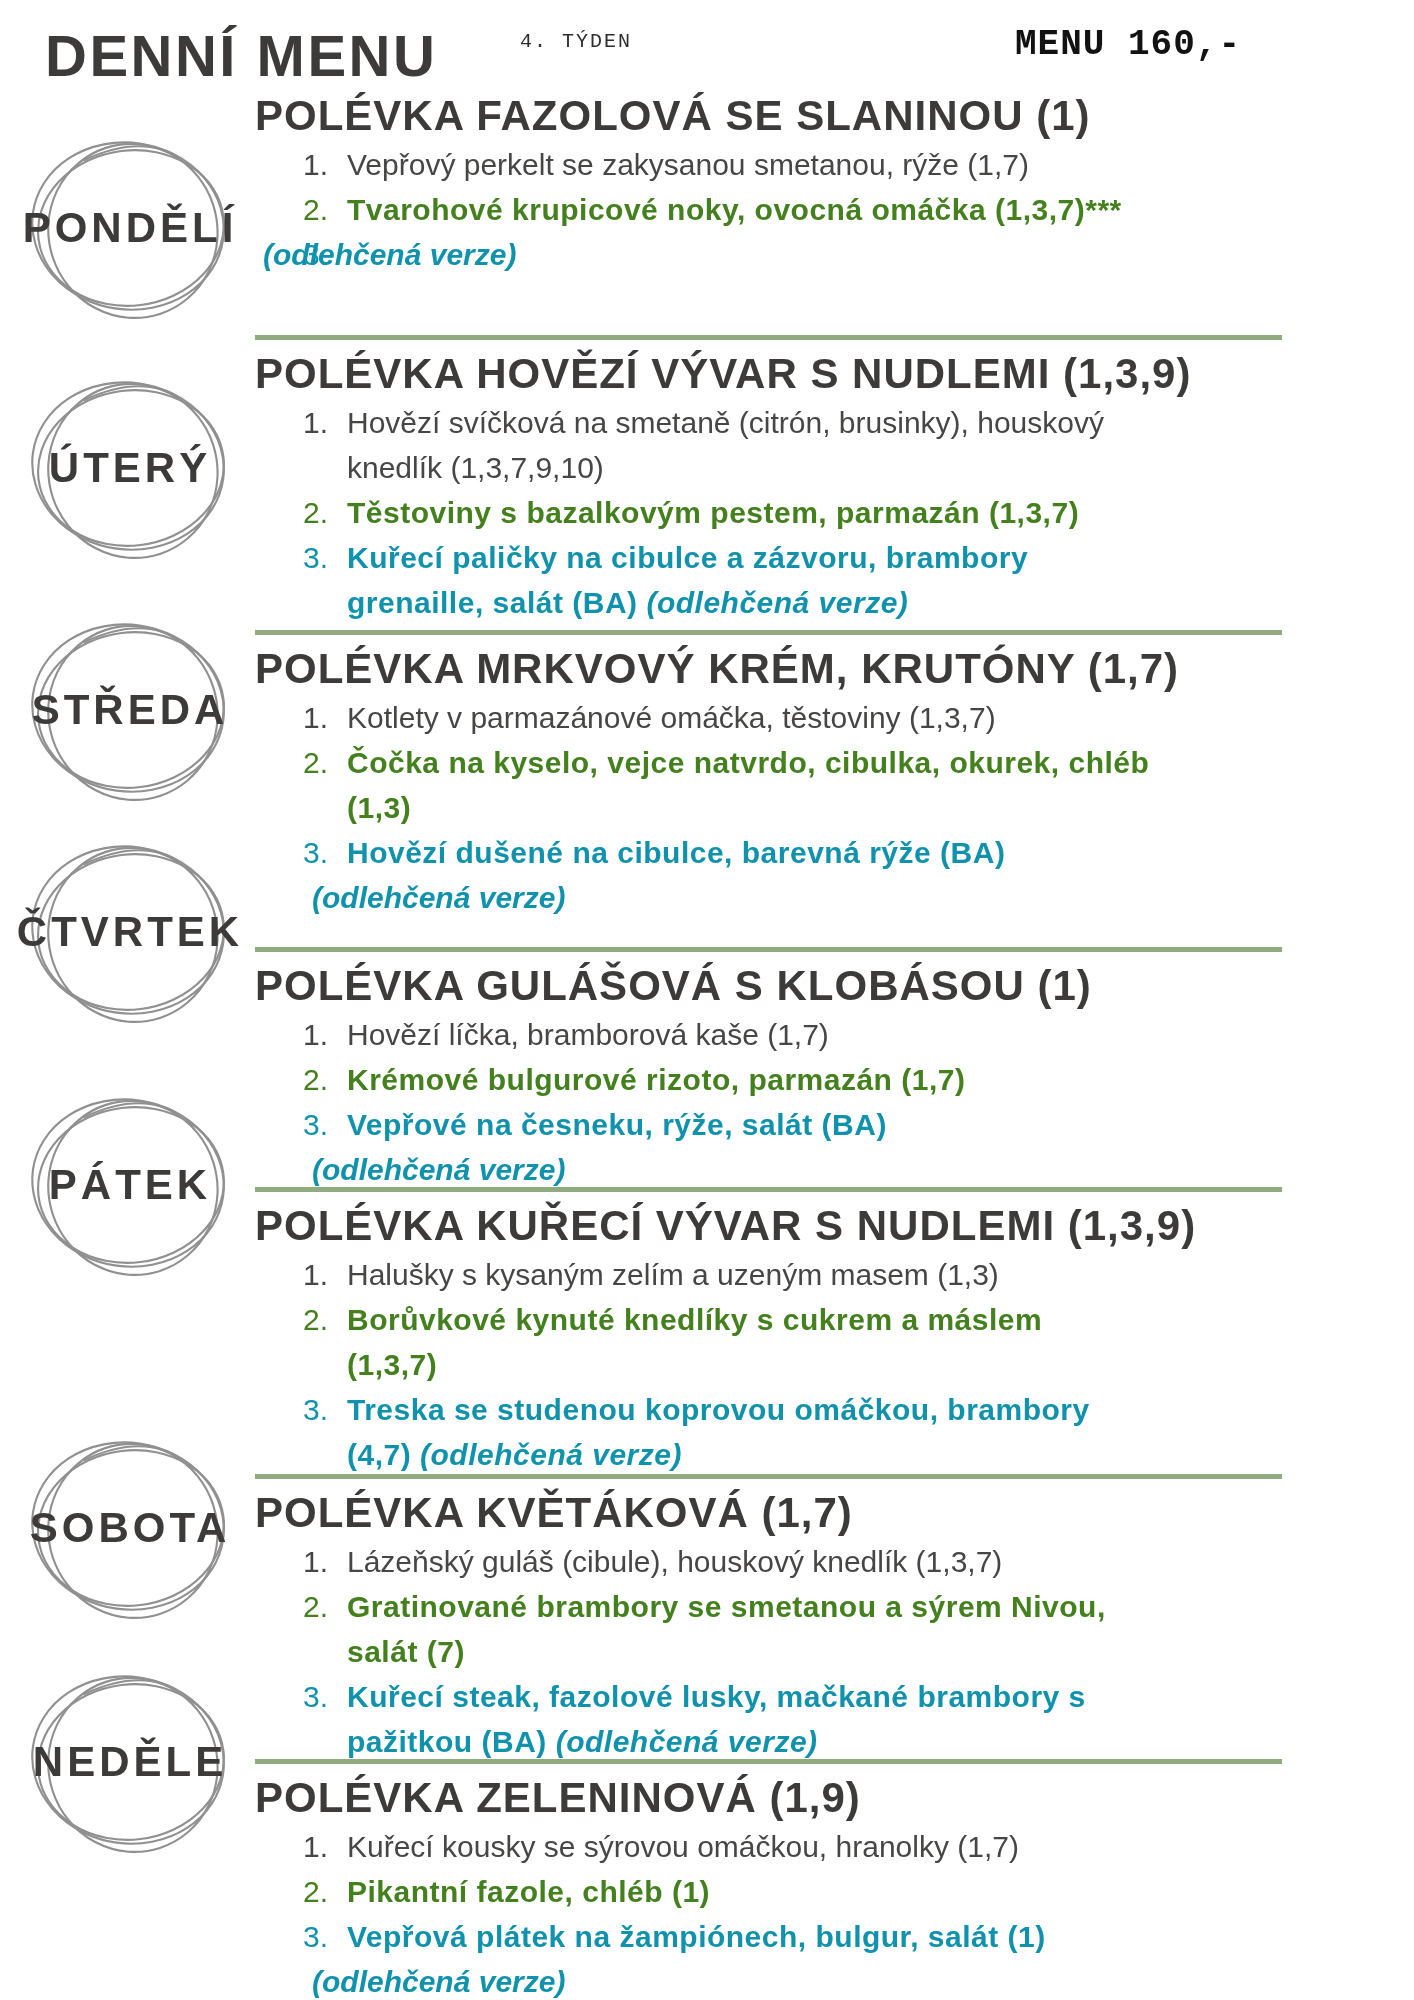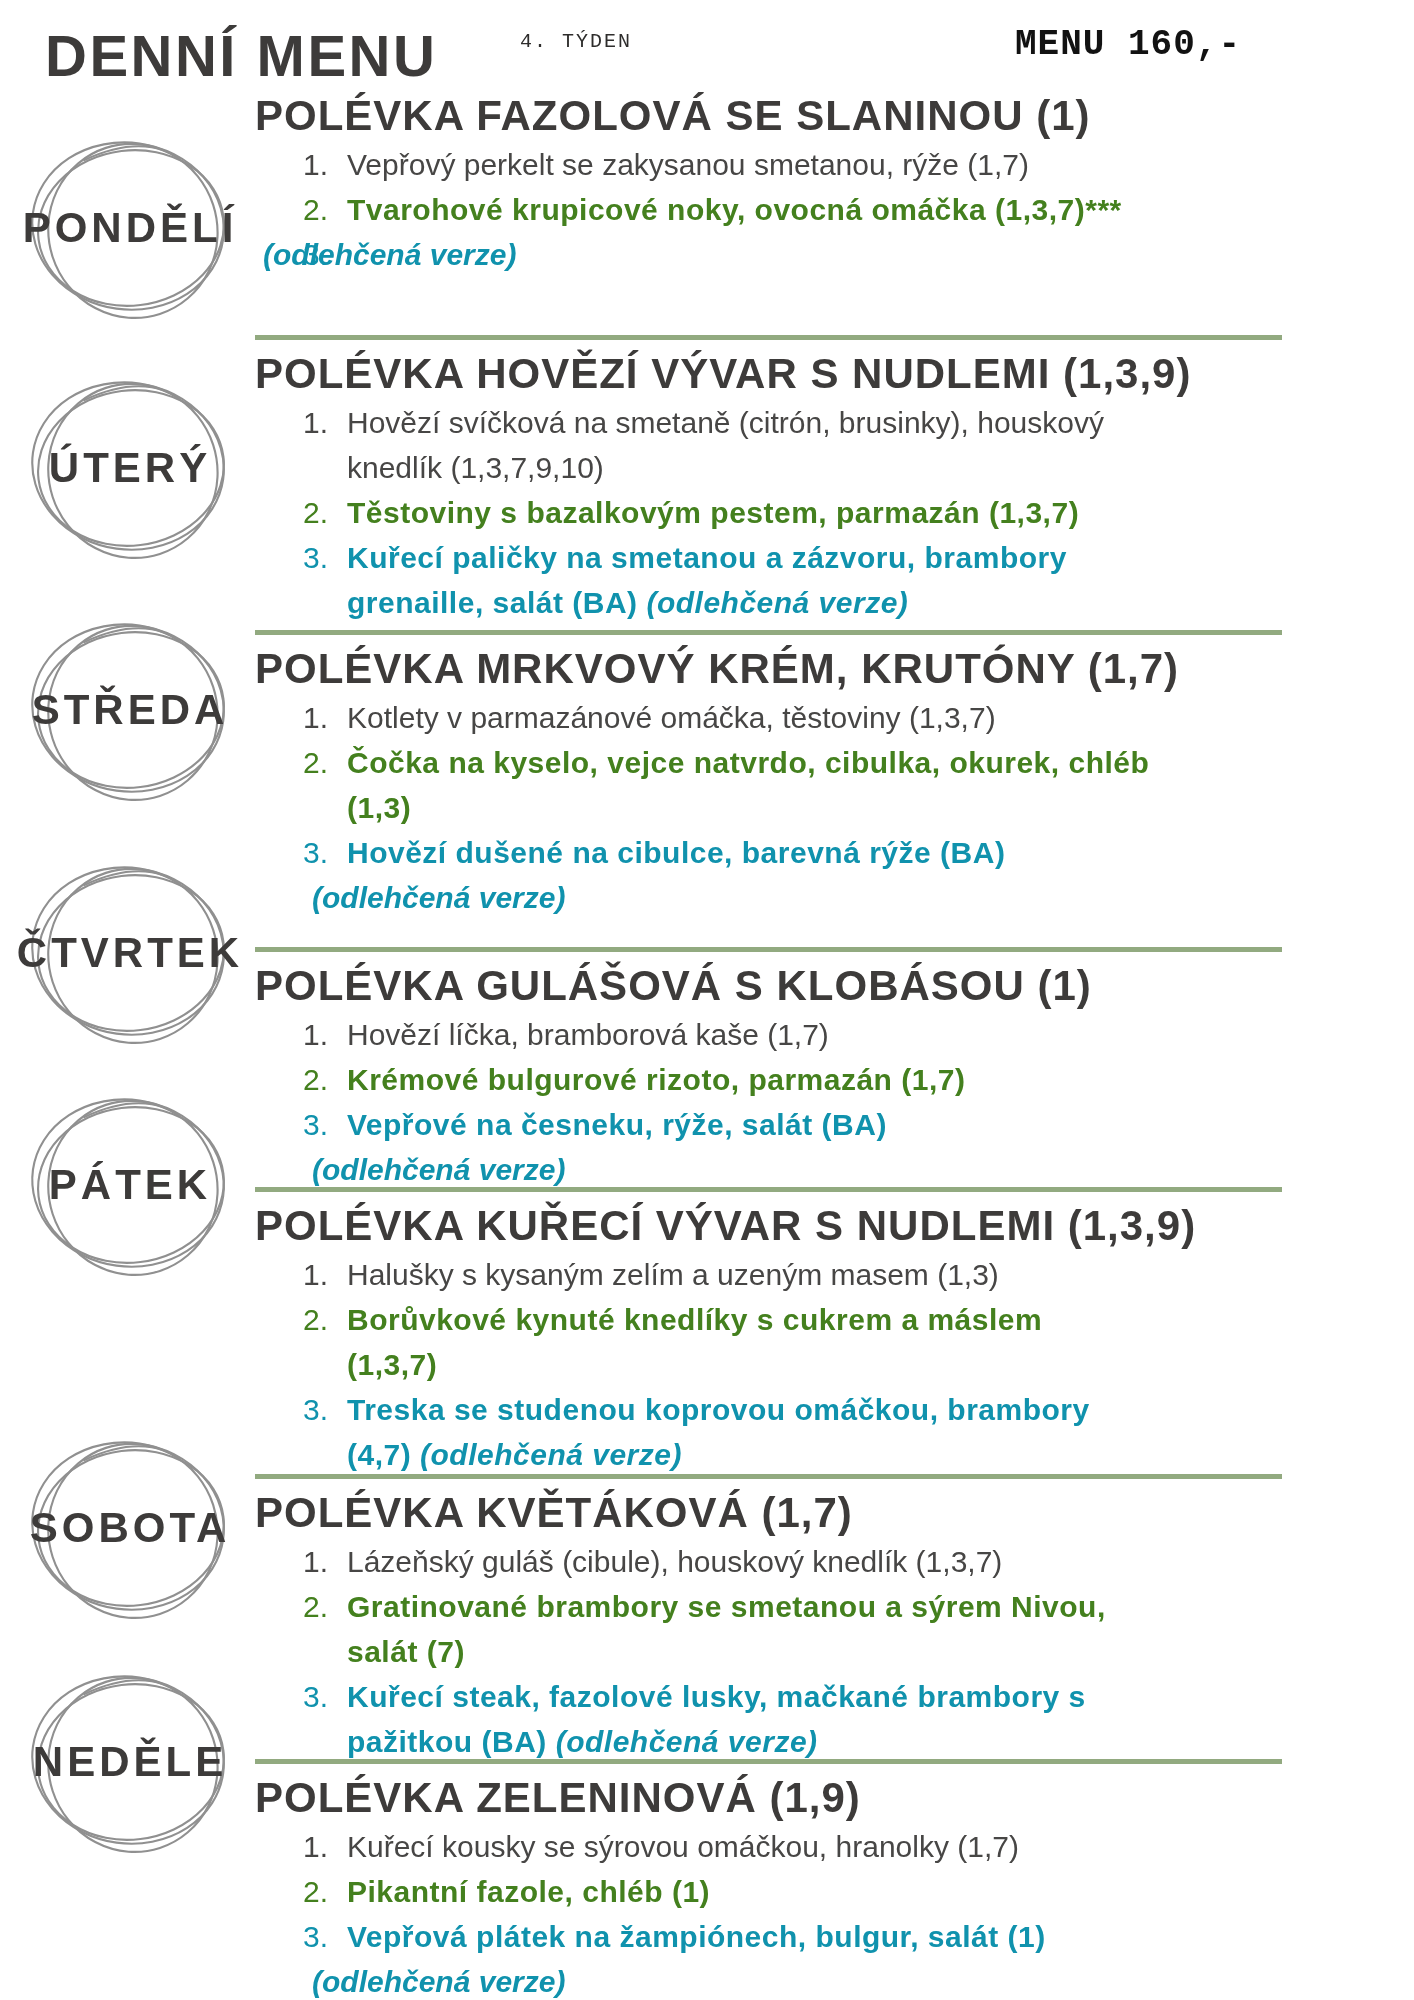--- a/index.html
+++ b/index.html
@@ -83,21 +83,21 @@
         <use href="#sketch-circle"></use>
       </svg>
     <span class="day">PONDĚLÍ</span>
   </div>
   <div class="badge" style="top:610px">
     <svg class="sketch" viewBox="0 0 210 200">
         <use href="#sketch-circle"></use>
       </svg>
     <span class="day">STŘEDA</span>
   </div>
-  <div class="badge" style="top:853px">
+  <div class="badge" style="top:832px">
     <svg class="sketch" viewBox="0 0 210 200">
         <use href="#sketch-circle"></use>
       </svg>
     <span class="day">ČTVRTEK</span>
   </div>
   <div class="badge" style="top:1085px">
     <svg class="sketch" viewBox="0 0 210 200">
         <use href="#sketch-circle"></use>
       </svg>
     <span class="day">PÁTEK</span>
@@ -142,21 +142,21 @@
         <span class="num">1.</span>
         <span class="txt">Hovězí svíčková na smetaně (citrón, brusinky), houskový
 knedlík (1,3,7,9,10)</span>
       </div>
       <div class="item t-green">
         <span class="num">2.</span>
         <span class="txt">Těstoviny s bazalkovým pestem, parmazán (1,3,7)</span>
       </div>
       <div class="item t-teal">
         <span class="num">3.</span>
-        <span class="txt">Kuřecí paličky na smetanou a zázvoru, brambory
+        <span class="txt">Kuřecí paličky na cibulce a zázvoru, brambory
 grenaille, salát (BA) </span><span class="note">(odlehčená verze)</span>
       </div>
       <div class="divider"></div>
     </section>
 
     <section class="day-section" style="min-height:317px">
       <h2 class="soup">POLÉVKA MRKVOVÝ KRÉM, KRUTÓNY (1,7)</h2>
       <div class="item t-gray">
         <span class="num">1.</span>
         <span class="txt">Kotlety v parmazánové omáčka, těstoviny (1,3,7)</span>

